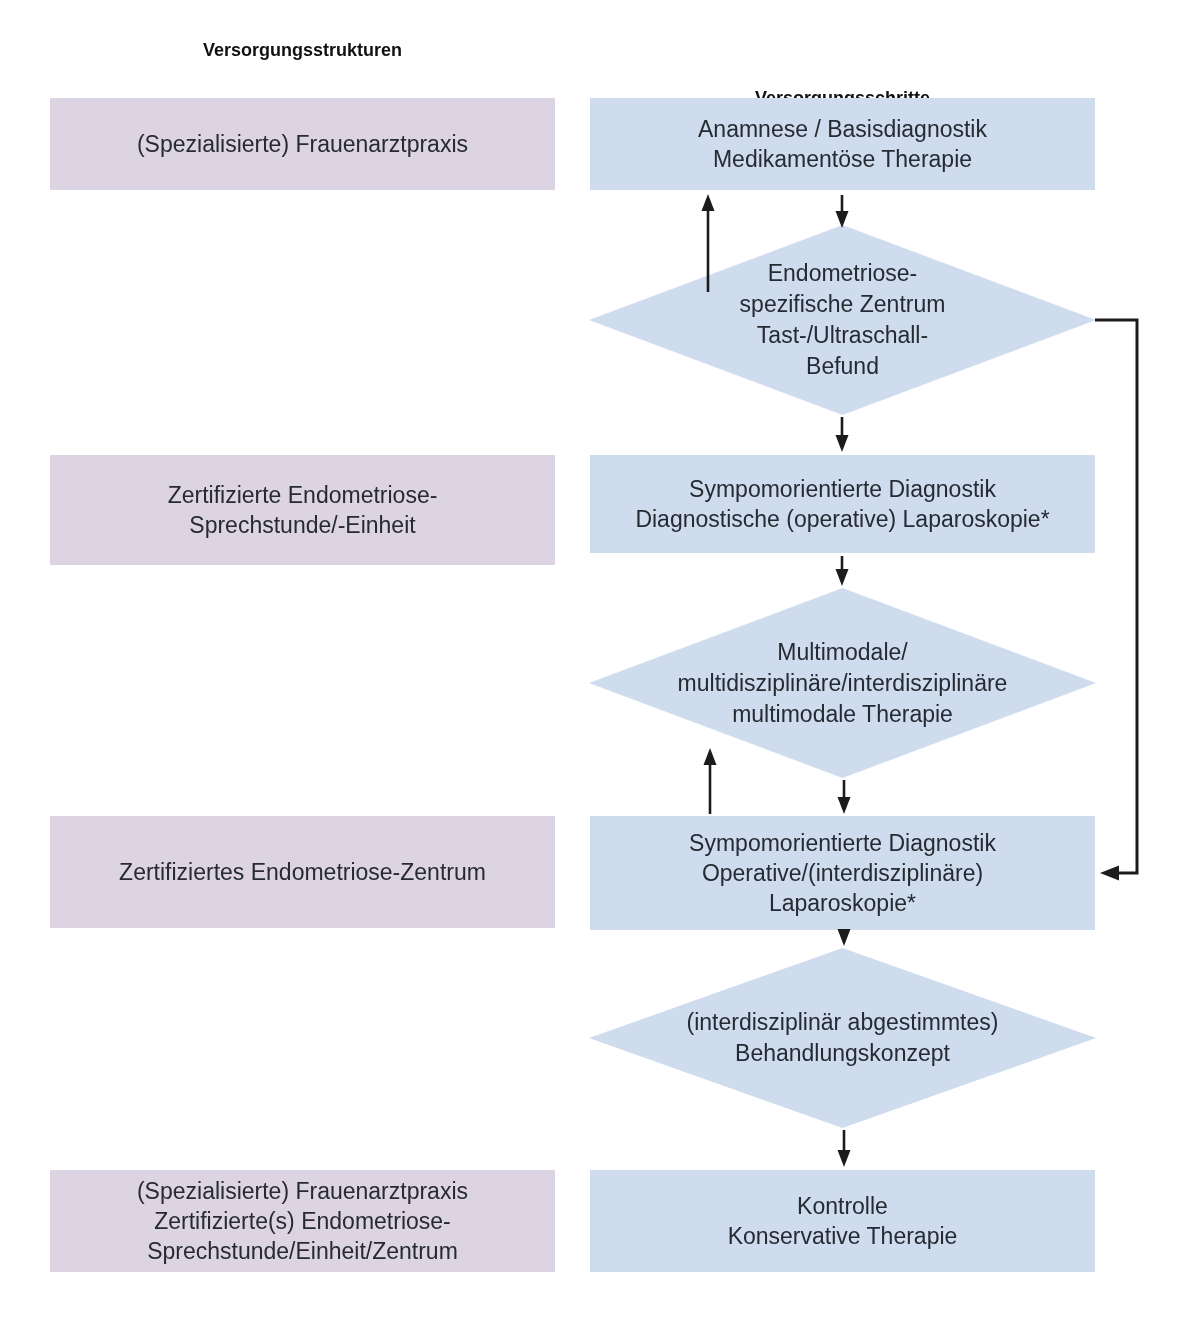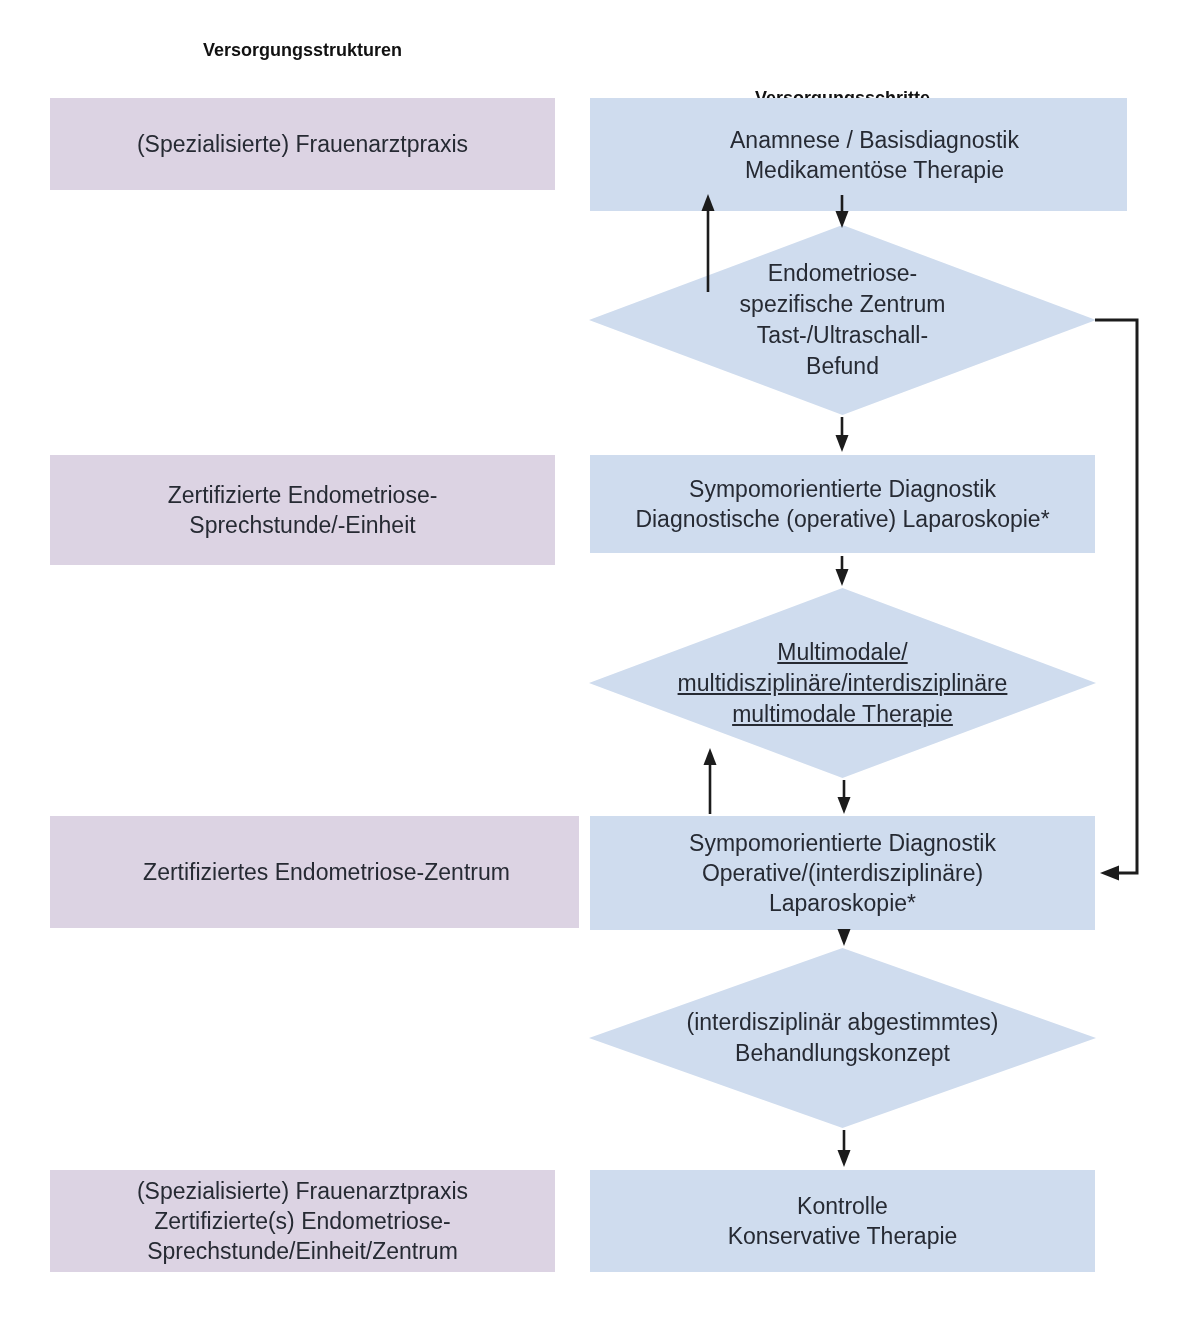--- a/index.html
+++ b/index.html
@@ -30,40 +30,40 @@
 <body>
 
 <div class="canvas">
 
   <div class="hdr" style="left:50px;">Versorgungsstrukturen</div>
   <div class="hdr" style="left:590px;margin-top:48px;">Versorgungsschritte</div>
 
   <div class="node structure" style="top:98px;height:92px;">(Spezialisierte) Frauenarztpraxis</div>
   <div class="node structure" style="top:455px;height:110px;">Zertifizierte Endometriose-
 Sprechstunde/-Einheit</div>
-  <div class="node structure" style="top:816px;height:112px;padding-left:24px;">Zertifiziertes Endometriose-Zentrum</div>
+  <div class="node structure" style="top:816px;height:112px;">Zertifiziertes Endometriose-Zentrum</div>
   <div class="node structure" style="top:1170px;height:102px;">(Spezialisierte) Frauenarztpraxis
 Zertifizierte(s) Endometriose-
 Sprechstunde/Einheit/Zentrum</div>
 
-  <div class="node step" style="top:98px;height:113px;padding-left:32px;">Anamnese / Basisdiagnostik
+  <div class="node step" style="top:98px;height:92px;">Anamnese / Basisdiagnostik
 Medikamentöse Therapie</div>
   <div class="node step" style="top:455px;height:98px;">Sympomorientierte Diagnostik
 Diagnostische (operative) Laparoskopie*</div>
   <div class="node step" style="top:816px;height:114px;">Sympomorientierte Diagnostik
 Operative/(interdisziplinäre)
 Laparoskopie*</div>
   <div class="node step" style="top:1170px;height:102px;">Kontrolle
 Konservative Therapie</div>
 
   <div class="node decision" style="top:225px;height:190px;">Endometriose-
 spezifische Zentrum
 Tast-/Ultraschall-
 Befund</div>
-  <div class="node decision" style="top:588px;height:190px;text-decoration:underline;">Multimodale/
+  <div class="node decision" style="top:588px;height:190px;">Multimodale/
 multidisziplinäre/interdisziplinäre
 multimodale Therapie</div>
   <div class="node decision" style="top:948px;height:180px;">(interdisziplinär abgestimmtes)
 Behandlungskonzept</div>
 
   <svg class="overlay" width="1200" height="1330" viewBox="0 0 1200 1330">
 
     <g>
       <line x1="708" y1="292" x2="708" y2="209" stroke-width="2.6"></line>
       <polygon points="708,194 701.5,211 714.5,211"></polygon>

